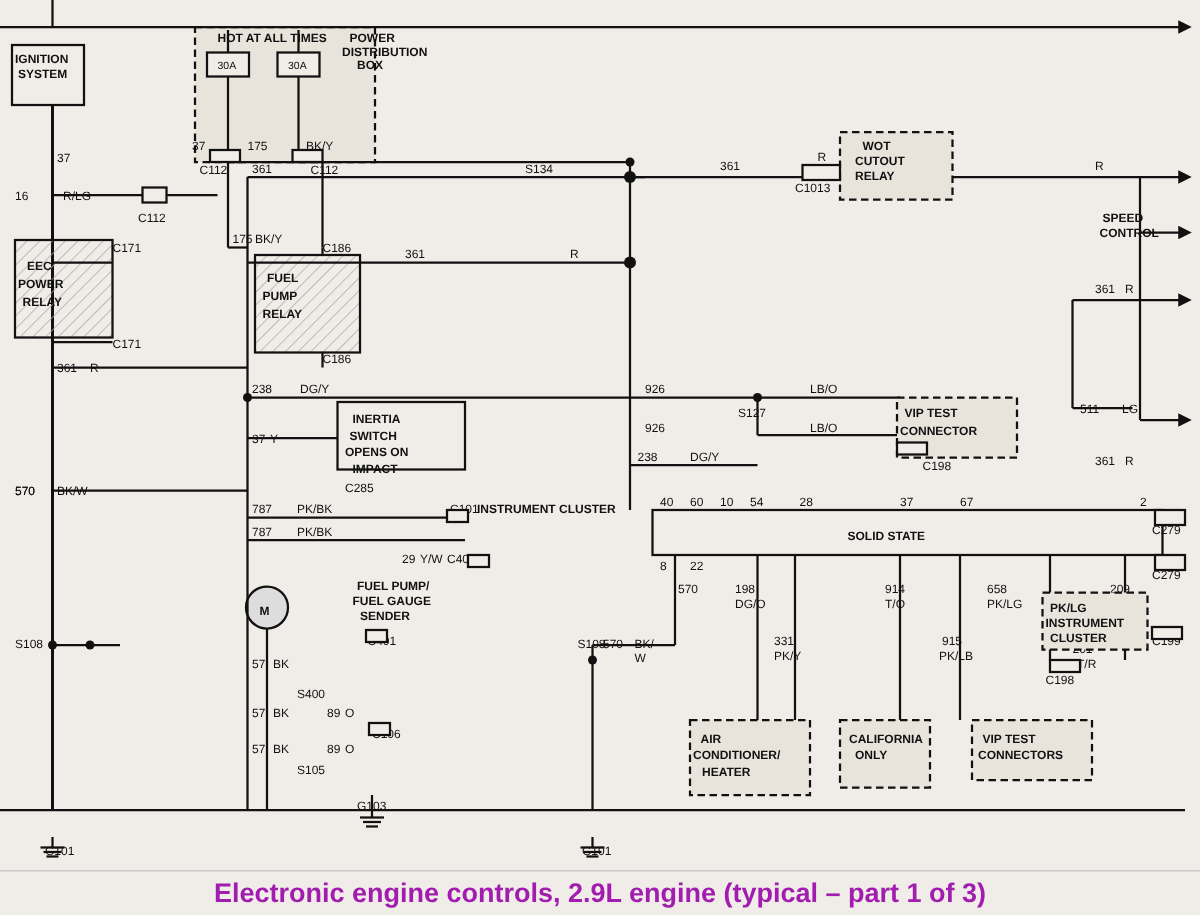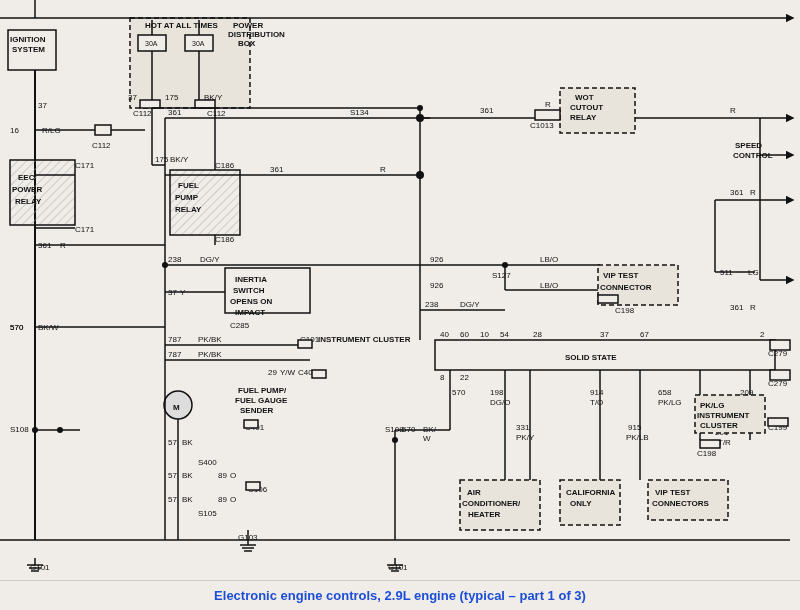--- a/index.html
+++ b/index.html
@@ -20,23 +20,23 @@
     #caption-bar {
       width: 800px;
       height: 30px;
       background: #f0ede8;
       display: flex;
       align-items: center;
       justify-content: center;
       border-top: 1px solid #ccc;
     }
     #caption-text {
-      font-size: 13px;
+      font-size: 18px;
       font-weight: bold;
-      color: #1d4ed8;
+      color: #a21caf;
     }
     svg {
       position: absolute;
       top: 0; left: 0;
       width: 800px;
       height: 580px;
     }
     .wire { stroke: #111; stroke-width: 1.5; fill: none; }
     .wire-thick { stroke: #111; stroke-width: 2; fill: none; }
     .box { fill: #f0ede8; stroke: #111; stroke-width: 1.5; }

